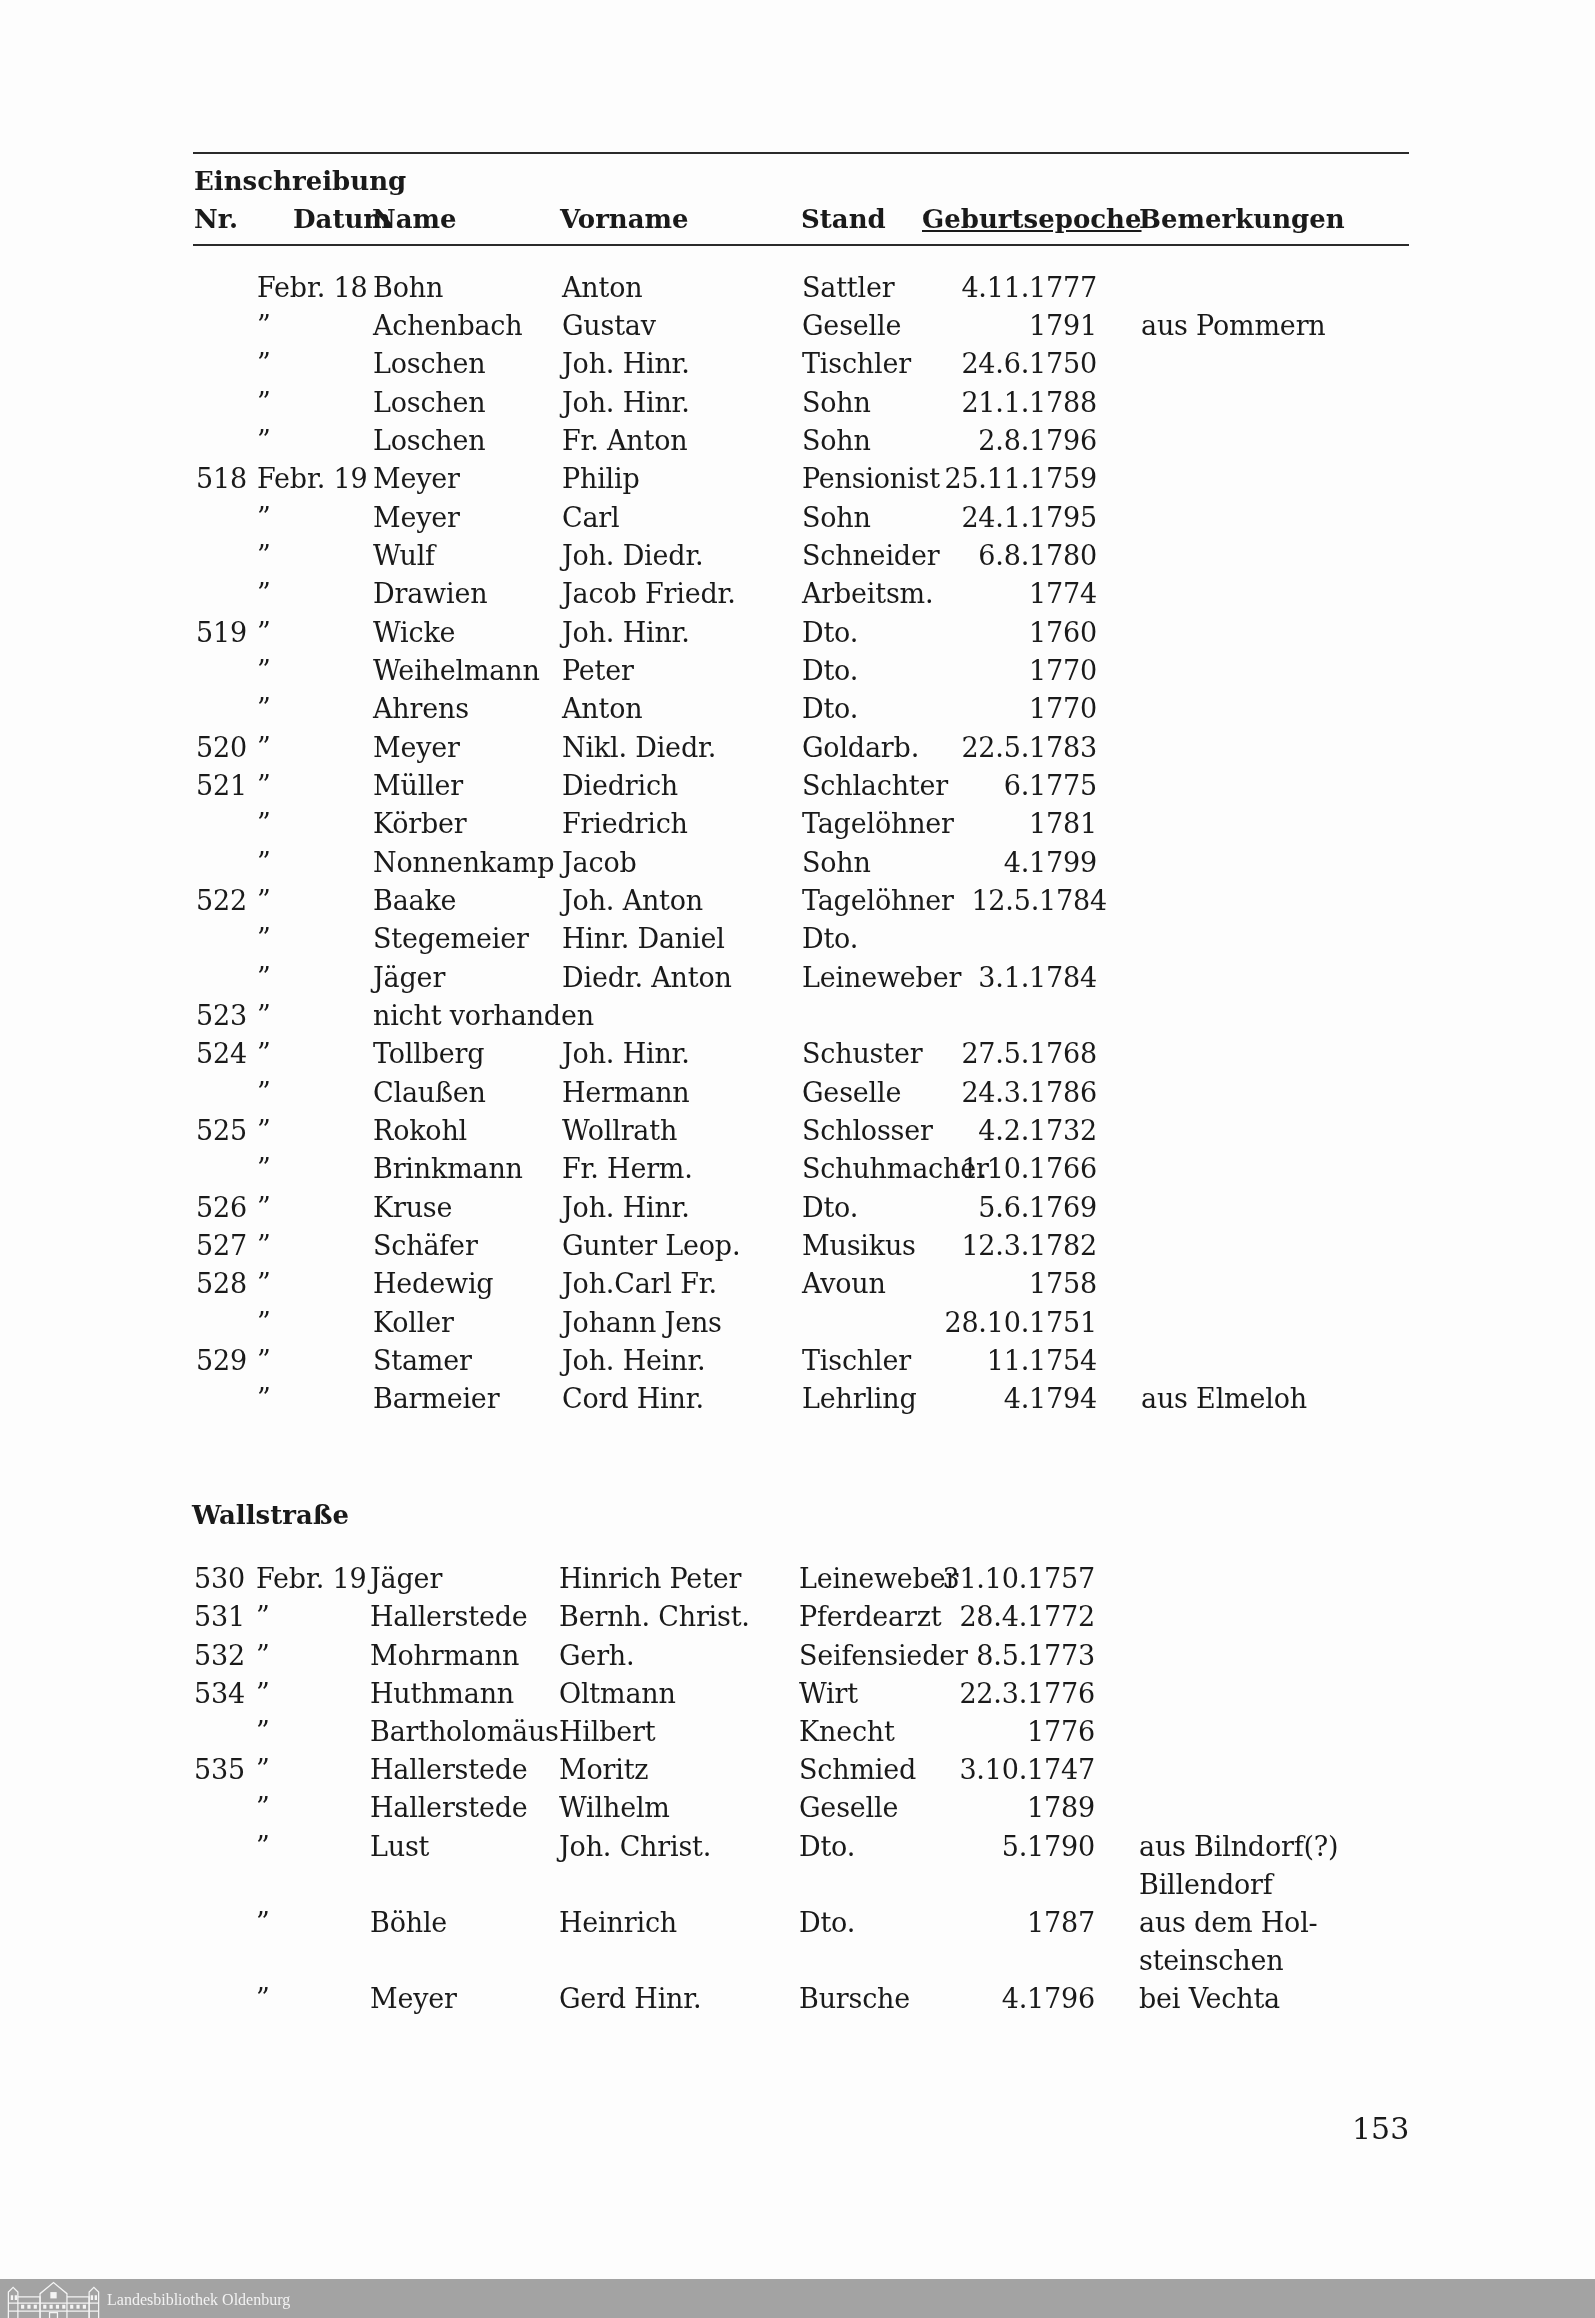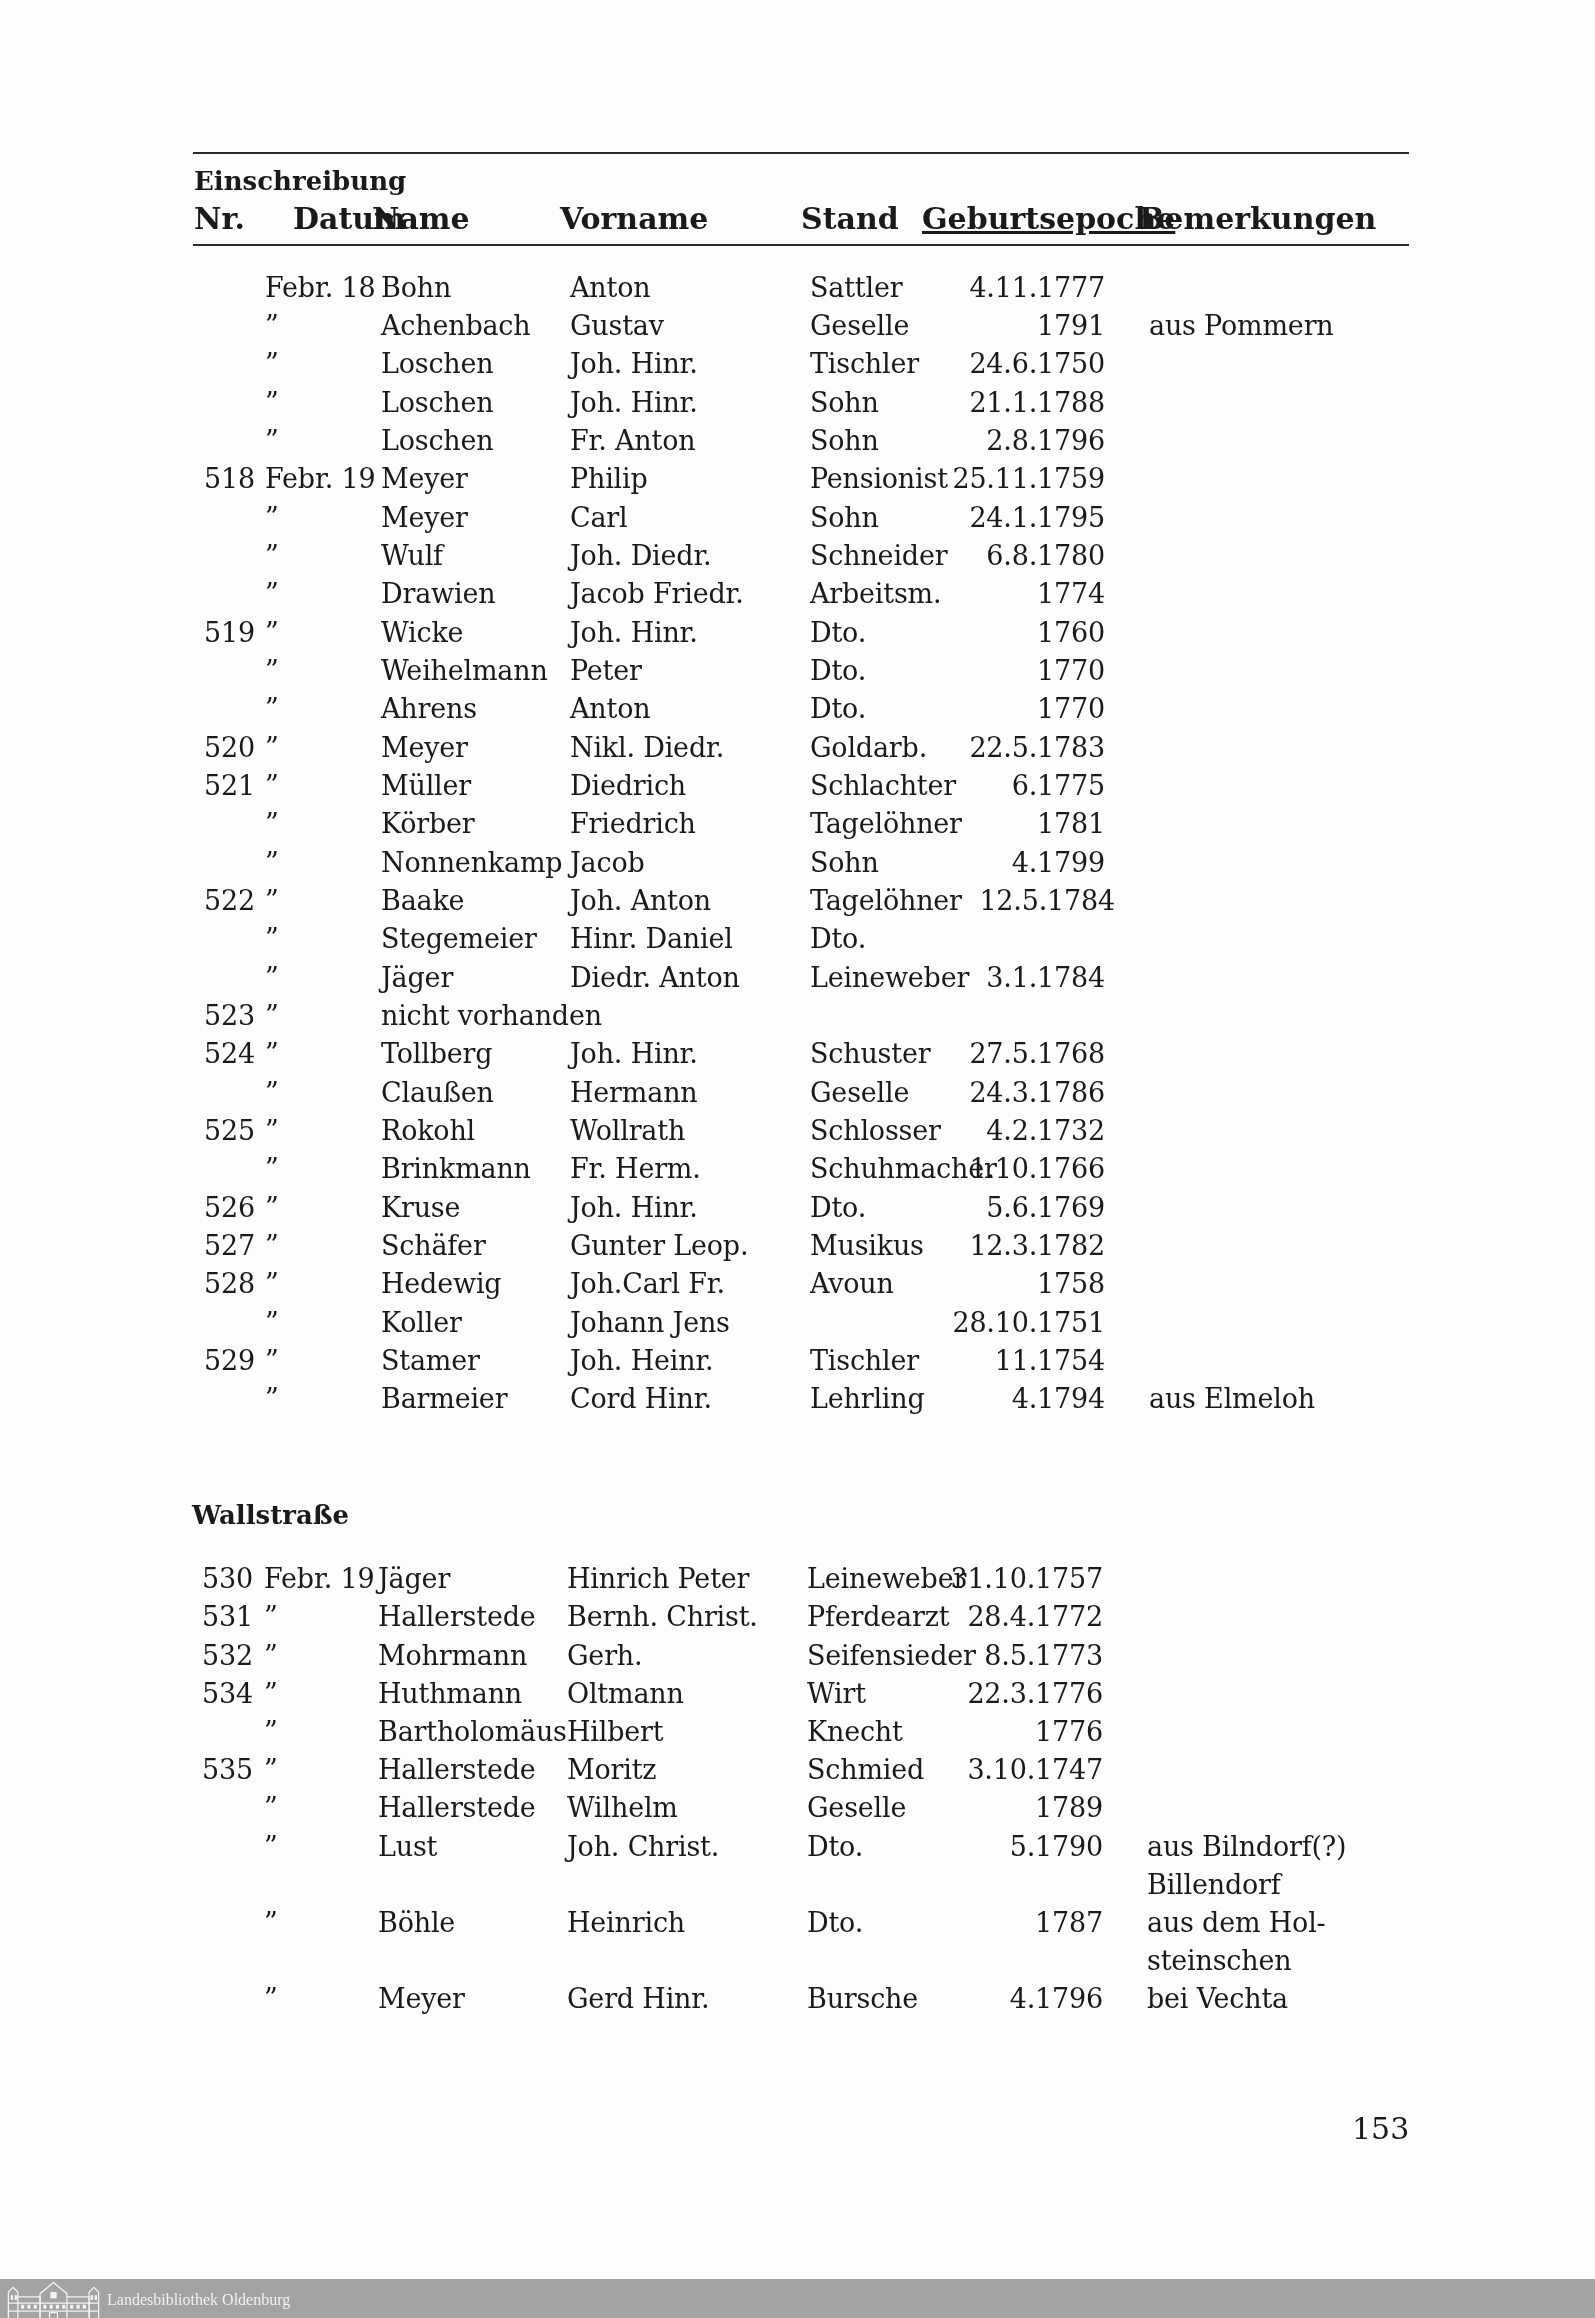--- a/index.html
+++ b/index.html
@@ -3,22 +3,22 @@
 <meta charset="utf-8">
 <style>
   html, body { margin: 0; padding: 0; }
   body {
     width: 1595px; height: 2319px; position: relative; overflow: hidden;
     background: #fdfdfd; color: #1a1a1a;
     font-family: "DejaVu Serif", "Liberation Serif", serif;
   }
   .rule { position: absolute; left: 193px; width: 1216px; height: 2.4px; background: #2a2a2a; }
   .section-title { position: absolute; font-weight: bold; font-size: 26px; line-height: 32px; white-space: nowrap; }
-  .hdr { position: absolute; font-weight: bold; font-size: 30px; line-height: 32px; white-space: nowrap; }
-  .row { position: absolute; left: 10px; width: 1576px; height: 38px; }
+  .hdr { position: absolute; font-weight: bold; font-size: 26px; line-height: 32px; white-space: nowrap; }
+  .row { position: absolute; left: 2px; width: 1576px; height: 38px; }
   .cell { position: absolute; top: 0; font-size: 27px; line-height: 38px; white-space: nowrap; letter-spacing: -0.2px; }
   .c-nr   { left: 194px; }
   .c-date { left: 255px; }
   .c-name { left: 371px; }
   .c-vor  { left: 560px; }
   .c-stand{ left: 800px; }
   .c-geb  { right: 481px; text-align: right; }
   .c-bem  { left: 1139px; }
   .sec2 .c-nr { left: 192px; }
   .sec2 .c-date { left: 254px; }

